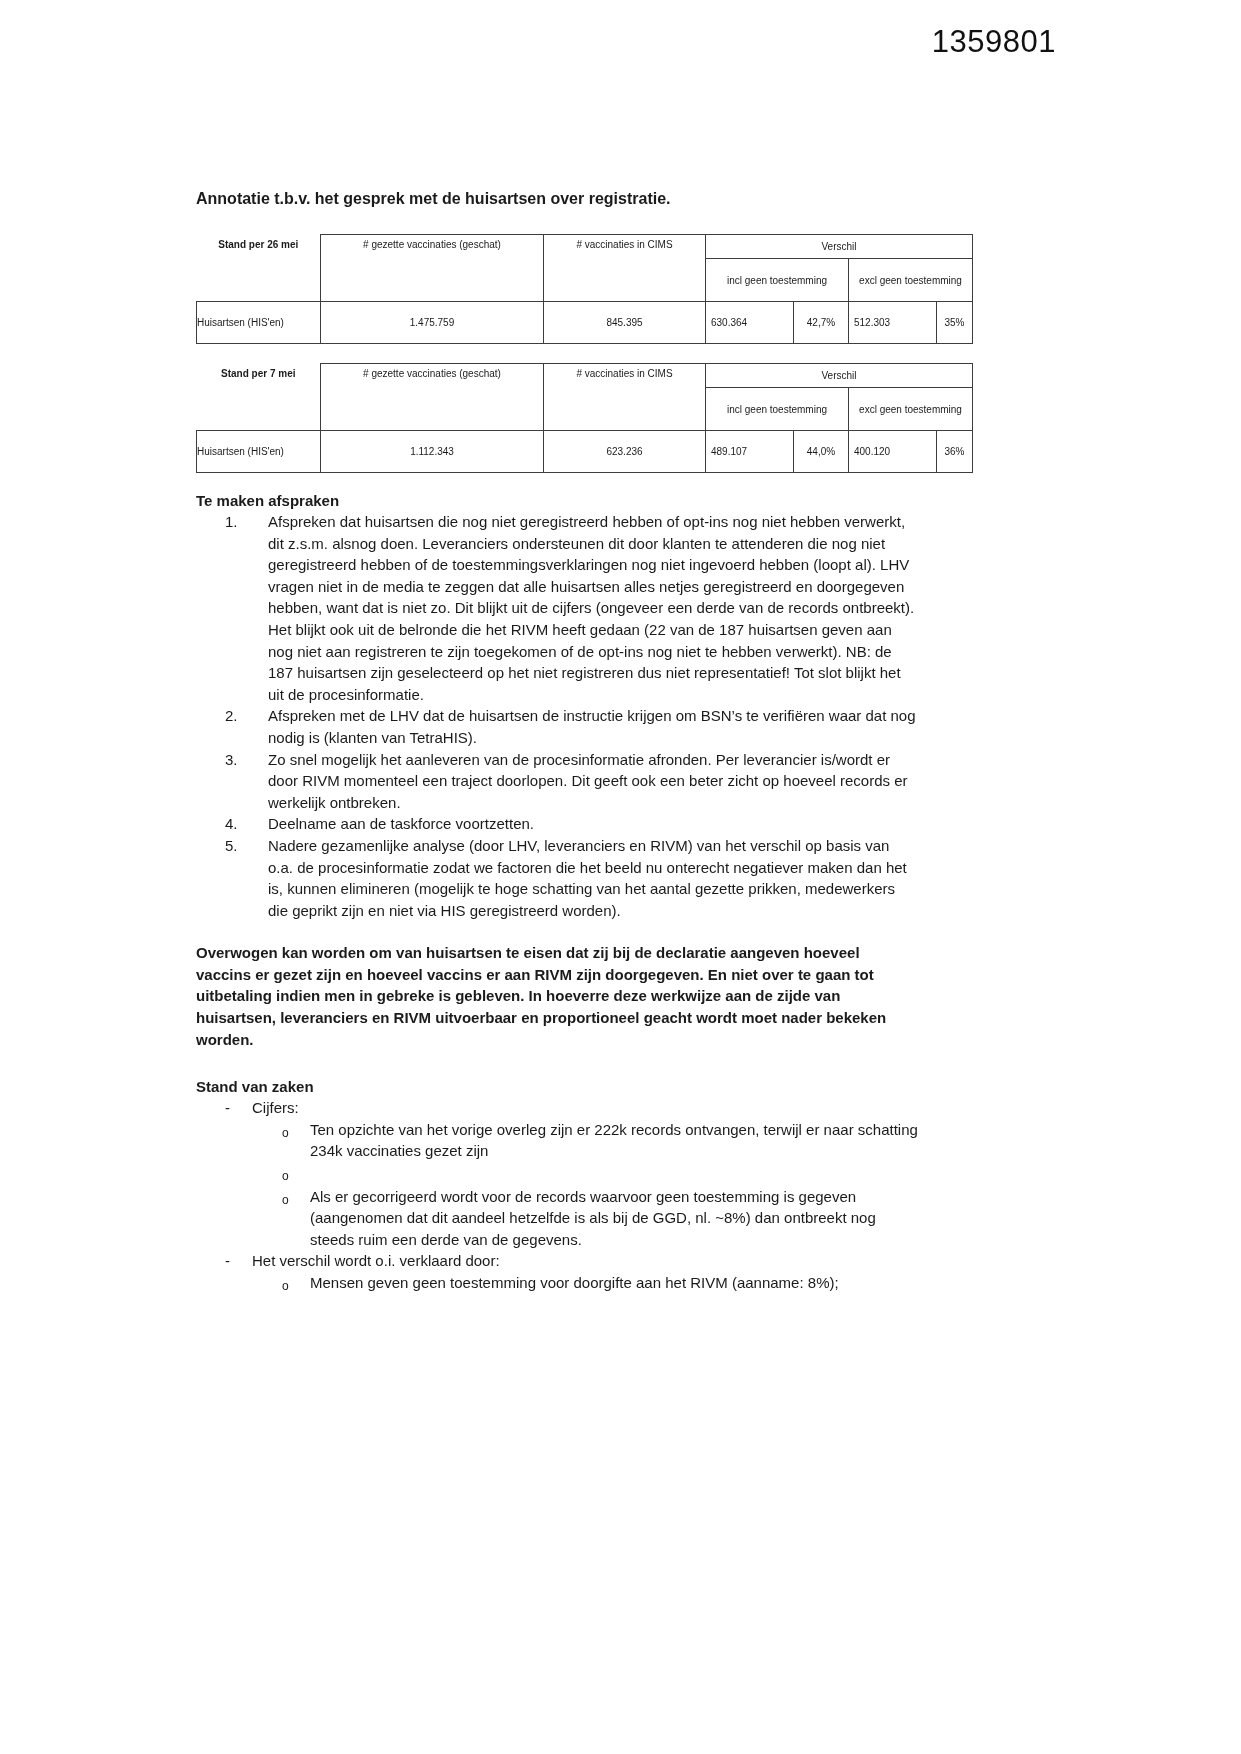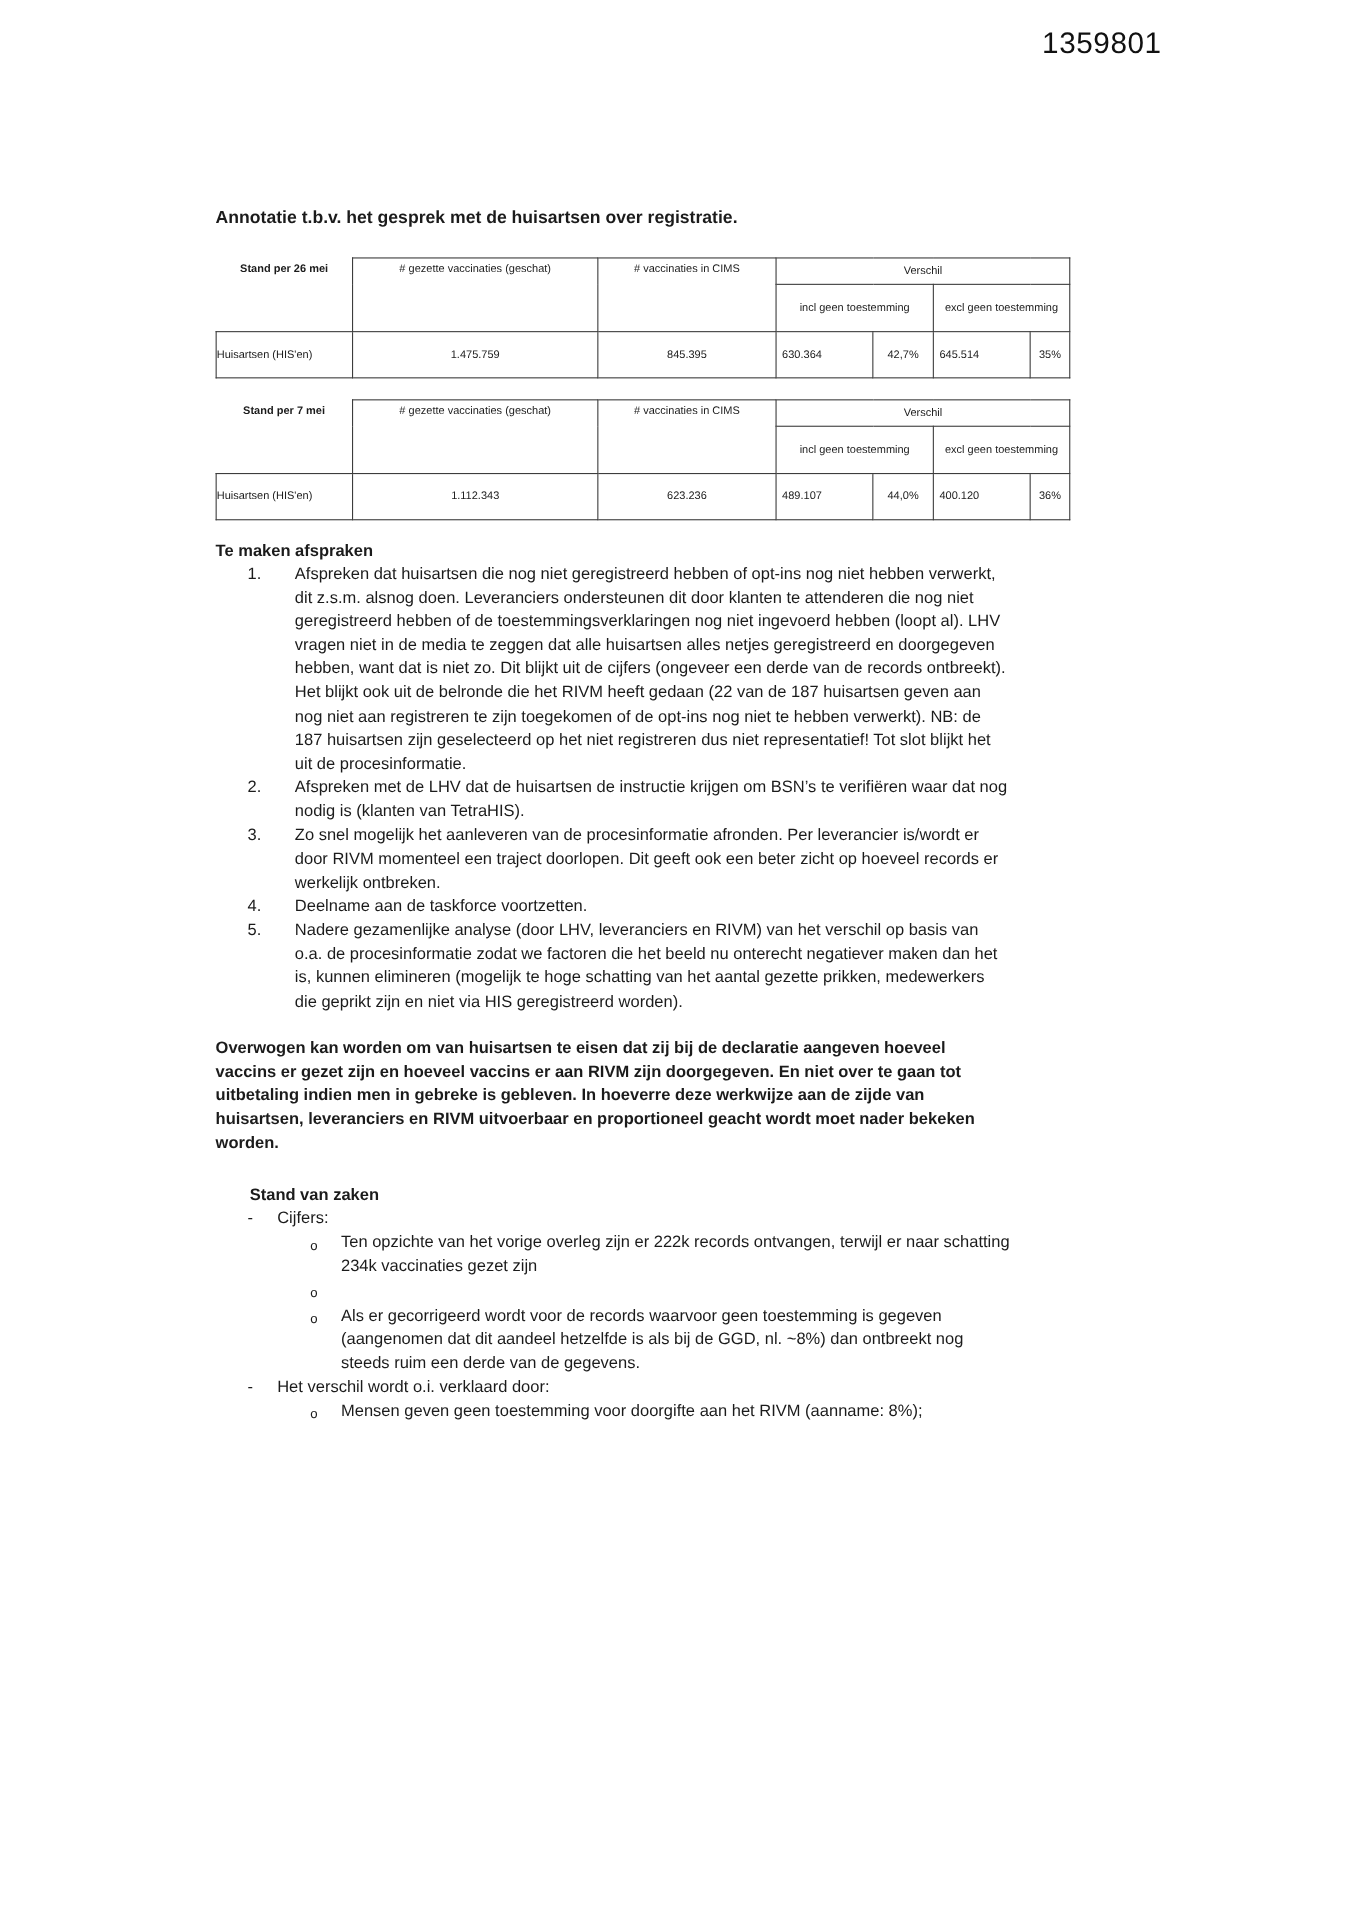--- a/index.html
+++ b/index.html
@@ -13,21 +13,21 @@
     background: #ffffff;
     font-family: "Liberation Sans", "DejaVu Sans", sans-serif;
     color: #1b1b1b;
     overflow: hidden;
   }
 
   .doc-number {
     position: absolute;
     top: 24px;
     right: 185px;
-    font-size: 27px;
+    font-size: 31px;
     color: #111;
     letter-spacing: 0.5px;
     text-align: center;
   }
 
   .content {
     position: absolute;
     left: 196px;
     top: 190px;
     width: 782px;
@@ -87,21 +87,21 @@
   .li .txt { flex: 1; margin-left: 16px; }
 
   .para {
     width: 716px;
     font-size: 15px;
     line-height: 1.44;
     margin: 21px 0 0 0;
     font-weight: bold;
   }
 
-  .h2.stand-h { margin-top: 28px; margin-left: 31px; }
+  .h2.stand-h { margin-top: 28px; }
 
   .ul {
     width: 722px;
     padding-left: 29px;
     font-size: 15px;
     line-height: 1.44;
   }
   .b1 { display: flex; }
   .b1 .mk { flex: 0 0 27px; }
   .b1 .mk::before { content: "-"; }
@@ -141,21 +141,21 @@
         <tr class="hr2">
           <th colspan="2">incl geen toestemming</th>
           <th colspan="2">excl geen toestemming</th>
         </tr>
         <tr class="datarow">
           <td class="rowlabel">Huisartsen (HIS'en)</td>
           <td>1.475.759</td>
           <td>845.395</td>
           <td class="num-r">630.364</td>
           <td>42,7%</td>
-          <td class="num-r">645.514</td>
+          <td class="num-r">512.303</td>
           <td>35%</td>
         </tr>
       </tbody>
     </table>
 
     <table class="stand">
       <colgroup>
         <col style="width:124px">
           <col style="width:223px">
           <col style="width:162px">

